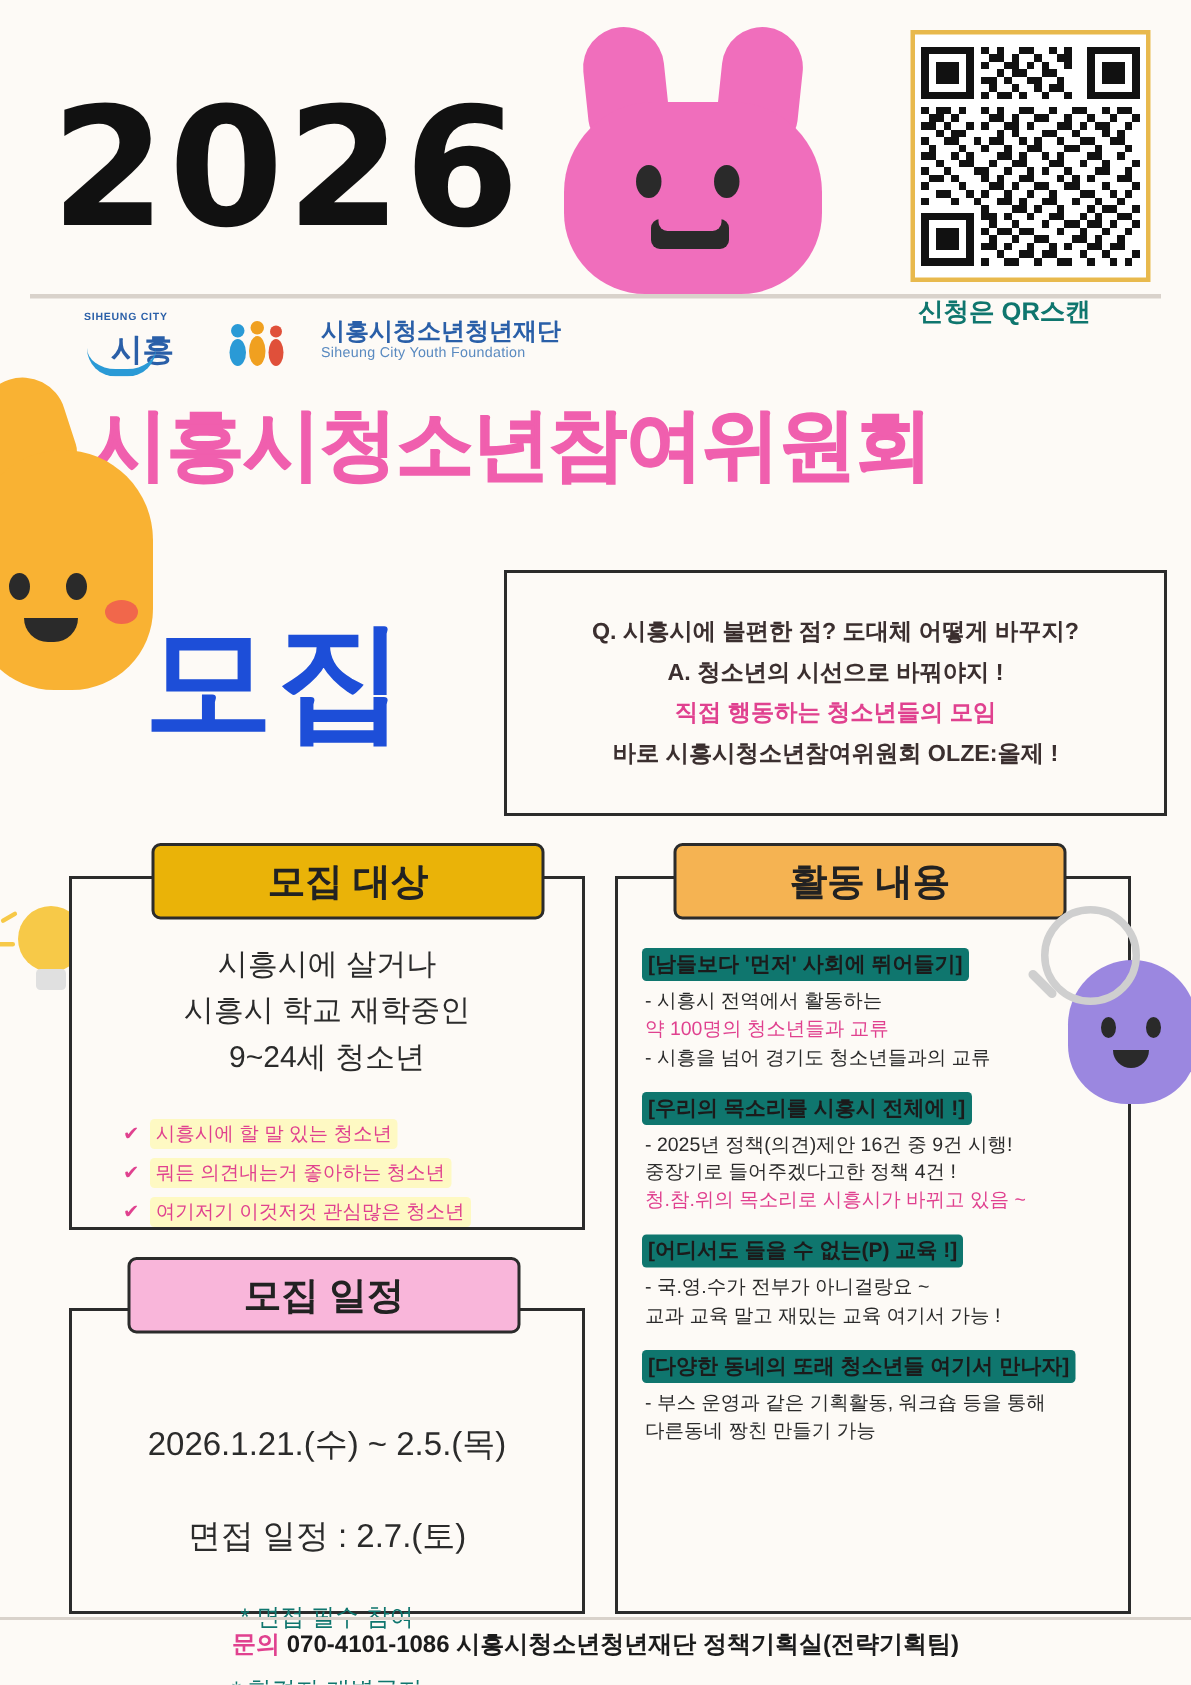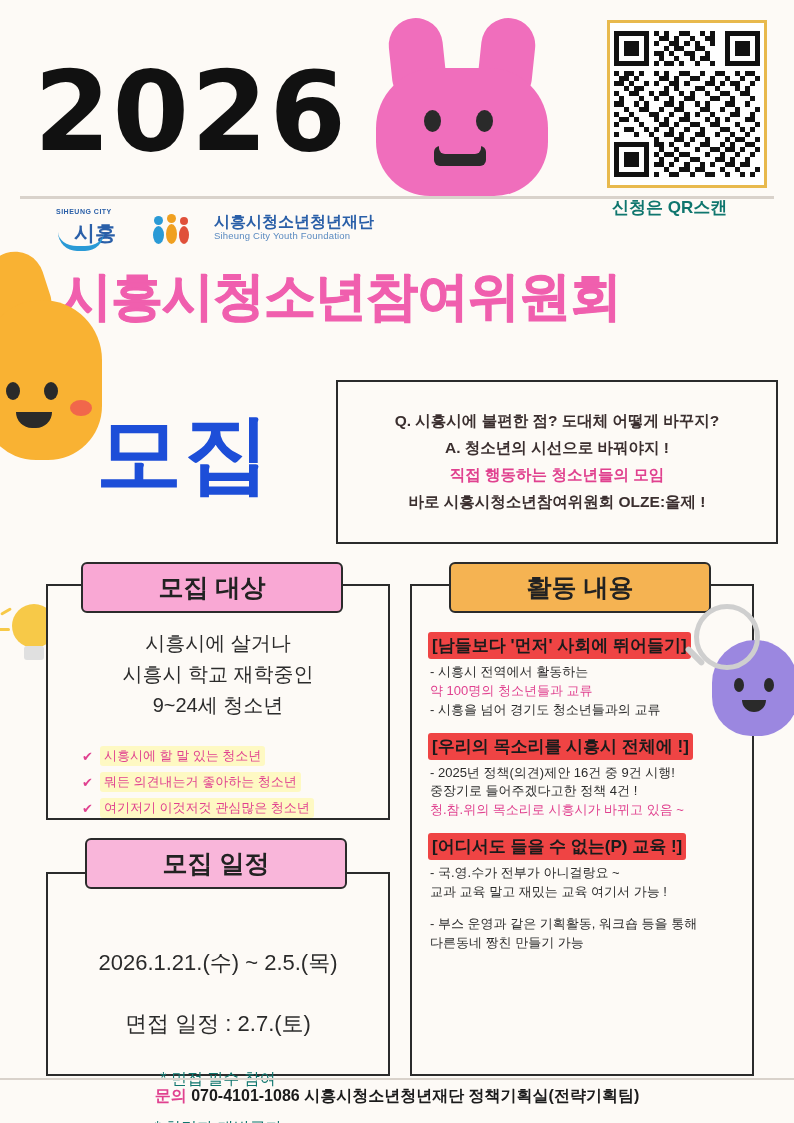--- a/index.html
+++ b/index.html
@@ -88,39 +88,39 @@
   
   .card{position:absolute;border:2px solid #2b2b2b;background:#fdfaf6;}
   .card-head{
     position:absolute;left:50%;transform:translateX(-50%);
     border:2px solid #2b2b2b;border-radius:6px;
     font-size:25px;font-weight:bold;color:#222;text-align:center;
     padding:7px 0;width:252px;
   }
 
   #card-target{left:46px;top:584px;width:340px;height:232px;}
-  #head-target{top:562px;left:212px;background:#f9a8d4;width:258px;}
+  #head-target{top:562px;left:232px;background:#eab308;width:258px;}
   .target-lines{position:absolute;left:0;top:42px;width:100%;text-align:center;}
   .target-lines div{font-size:20px;color:#2b2b2b;line-height:1.55;}
   .checklist{position:absolute;left:34px;top:160px;width:274px;}
   .checklist .row{display:flex;align-items:center;gap:7px;margin-bottom:6px;}
   .checklist .ck{color:#e0418f;font-size:13px;font-weight:bold;}
   .checklist .tx{font-size:13px;color:#e0418f;font-weight:normal;background:#fef9c3;padding:1px 4px;border-radius:3px;}
 
   #card-sched{left:46px;top:872px;width:340px;height:200px;}
   #head-sched{top:838px;left:216px;background:#f9b6da;width:258px;}
   .sched-lines{position:absolute;left:0;top:46px;width:100%;text-align:center;}
   .sched-lines .big{font-size:22px;color:#2b2b2b;line-height:1.7;margin-top:24px;}
   .sched-lines .small{font-size:16px;color:#0f766e;line-height:1.55;margin-top:24px;}
 
   #card-act{left:410px;top:584px;width:340px;height:488px;}
   #head-act{top:562px;left:580px;background:#f5b352;width:258px;}
   .act-body{position:absolute;left:16px;top:46px;width:312px;}
   .act-group{margin-bottom:13px;}
-  .act-title{font-size:17px;font-weight:bold;color:#1b1b1b;background:#ef4444;display:inline-block;padding:2px 4px;border-radius:3px;margin-bottom:4px;}
+  .act-title{font-size:14px;font-weight:bold;color:#1b1b1b;background:#0f766e;display:inline-block;padding:2px 4px;border-radius:3px;margin-bottom:4px;}
   .act-item{font-size:13px;color:#2b2b2b;line-height:1.45;padding-left:2px;}
   .act-item.hl{color:#e0418f;}
 
   
   .bulb{position:absolute;left:4px;top:600px;width:62px;height:80px;}
   .bulb .glass{position:absolute;left:8px;top:4px;width:44px;height:44px;background:#f7c948;border-radius:50%;}
   .bulb .base{position:absolute;left:20px;top:46px;width:20px;height:14px;background:#e0e0e0;border-radius:3px;}
   .bulb .ray{position:absolute;background:#f7c948;height:3px;border-radius:2px;}
   .bulb .r1{left:-4px;top:10px;width:12px;transform:rotate(-30deg);}
   .bulb .r2{left:-6px;top:28px;width:12px;}
@@ -484,20 +484,21 @@
         <div class="act-item hl">청.참.위의 목소리로 시흥시가 바뀌고 있음 ~</div>
       </div>
 
       <div class="act-group">
         <div class="act-title">[어디서도 들을 수 없는(P) 교육 !]</div>
         <div class="act-item">- 국.영.수가 전부가 아니걸랑요 ~</div>
         <div class="act-item">교과 교육 말고 재밌는 교육 여기서 가능 !</div>
       </div>
 
       <div class="act-group">
+        <div class="act-title">[다양한 동네의 또래 청소년들 여기서 만나자]</div>
         <div class="act-item">- 부스 운영과 같은 기획활동, 워크숍 등을 통해</div>
         <div class="act-item">다른동네 짱친 만들기 가능</div>
       </div>
 
     </div>
   </div>
   <div class="card-head" id="head-act">활동 내용</div>
 
   <div class="mascot-p">
     <div class="pb"></div>

